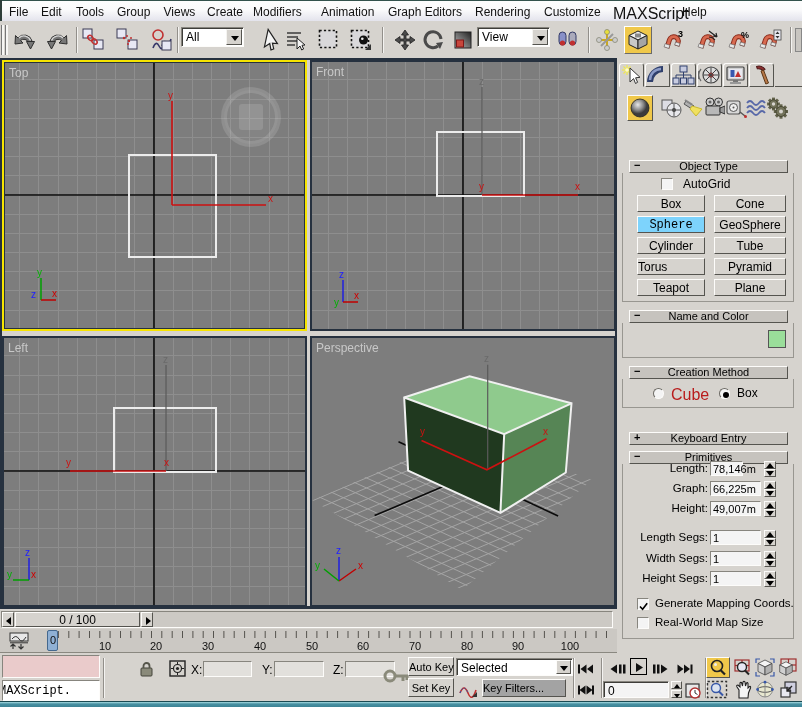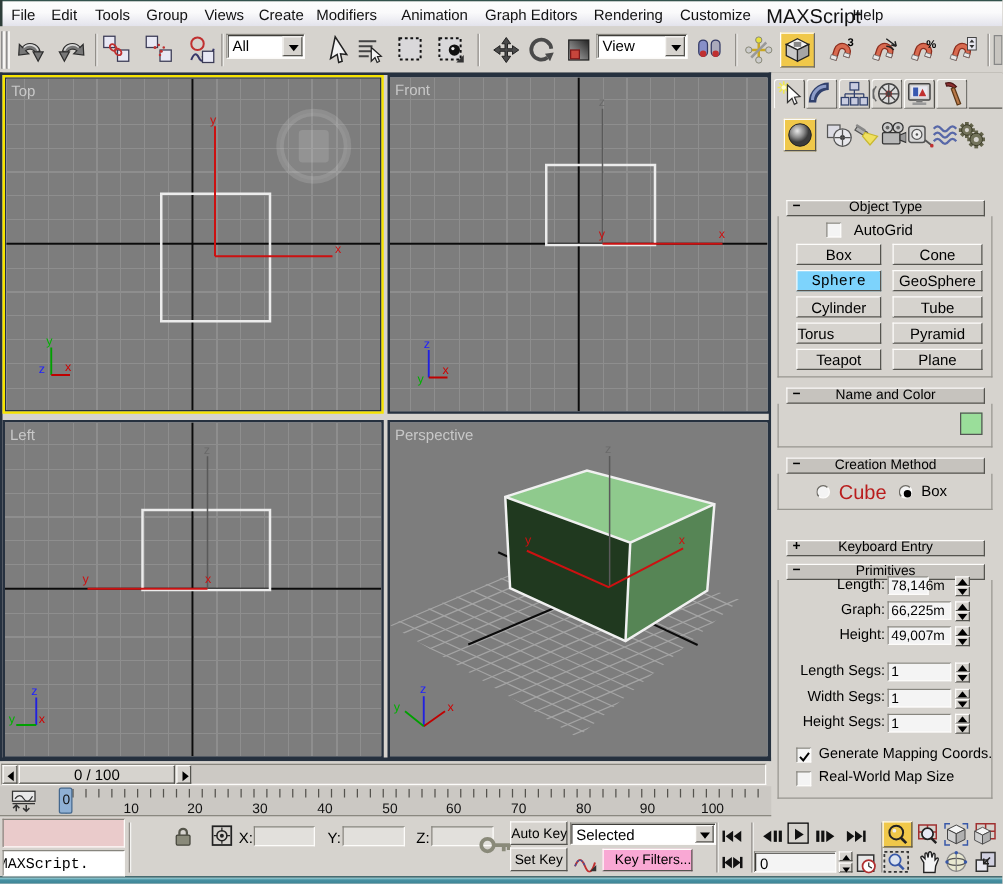--- a/index.html
+++ b/index.html
@@ -788,21 +788,21 @@
       <span style="position:absolute;left:4px;top:2px;font-family:Liberation Sans,sans-serif;font-size:12px;color:#000">Selected</span>
 <div style="position:absolute;right:1px;top:1px;width:15px;height:14px;background:#d6d3ce;border:1px solid;border-color:#fdfcfa #55544f #55544f #fdfcfa;">
         <div style="position:absolute;left:3px;top:5px;width:0;height:0;border:4px solid transparent;border-top:5px solid #000"></div>
       </div>
     </div>
     <svg style="position:absolute;left:458px;top:679px" width="20" height="19">
 <path d="M2,14 q4,-10 8,0 t8,-3" fill="none" stroke="#c03030" stroke-width="1.6"></path>
 <path d="M2,14 q4,-10 8,0" fill="none" stroke="#3858a8" stroke-width="1" stroke-dasharray="2,1.5"></path>
 <path d="M14,18 l5,0 0,-5 z" fill="#333"></path>
     </svg>
-    <div style="position:absolute;left:482px;top:679px;width:72px;height:18px;background:#f9a8d4;border:1px solid;border-color:#fdfcfa #55544f #55544f #fdfcfa;text-align:right;font-family:Liberation Sans,sans-serif;font-size:11px;color:#000;line-height:17px;white-space:nowrap">Key Filters...</div>
+    <div style="position:absolute;left:482px;top:679px;width:84px;height:18px;background:#a3a3a3;border:1px solid;border-color:#fdfcfa #55544f #55544f #fdfcfa;text-align:left;font-family:Liberation Sans,sans-serif;font-size:11px;color:#000;line-height:17px;white-space:nowrap">Key Filters...</div>
     <svg style="position:absolute;left:577px;top:662px" width="20" height="17">
       <g fill="#111">
         <rect x="1" y="2.5" width="2" height="9"></rect>
         <path d="M9.5,2.5 v9 l-6,-4.5 z"></path>
         <path d="M16,2.5 v9 l-6,-4.5 z"></path>
       </g>
     </svg>
     <svg style="position:absolute;left:577px;top:683px" width="20" height="17">
       <g fill="#111">
         <rect x="1" y="2.5" width="2" height="9"></rect>

